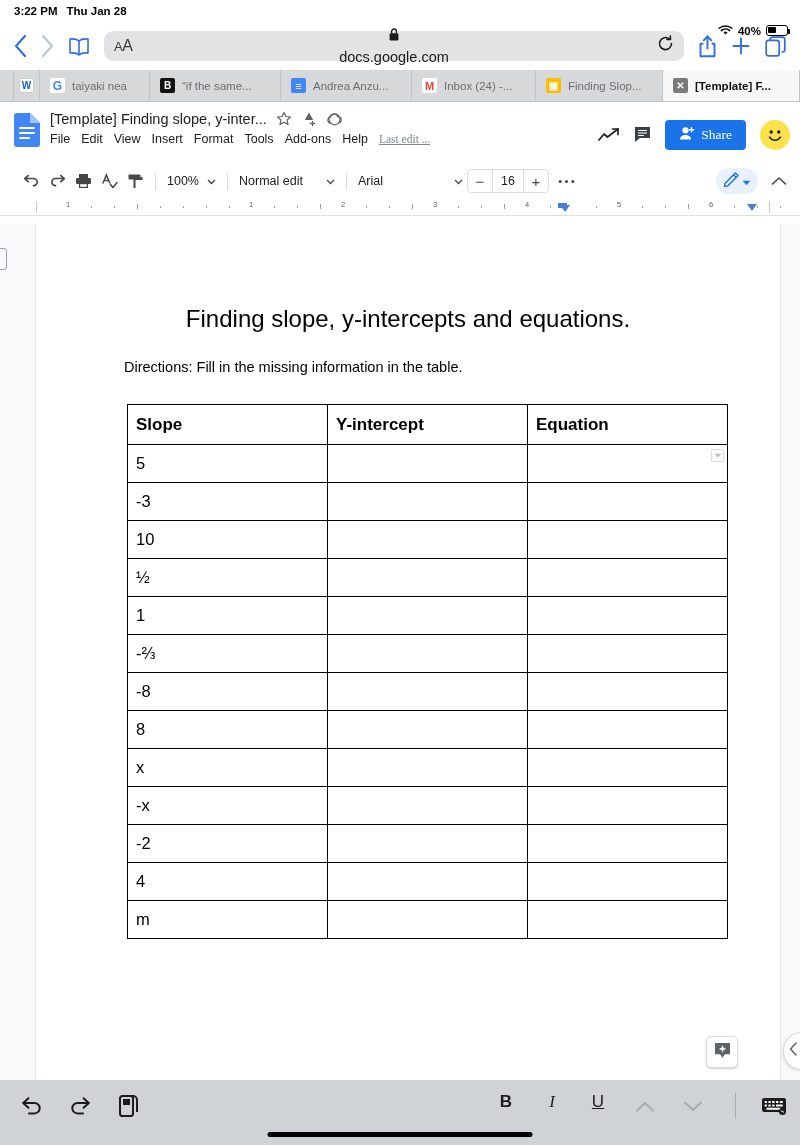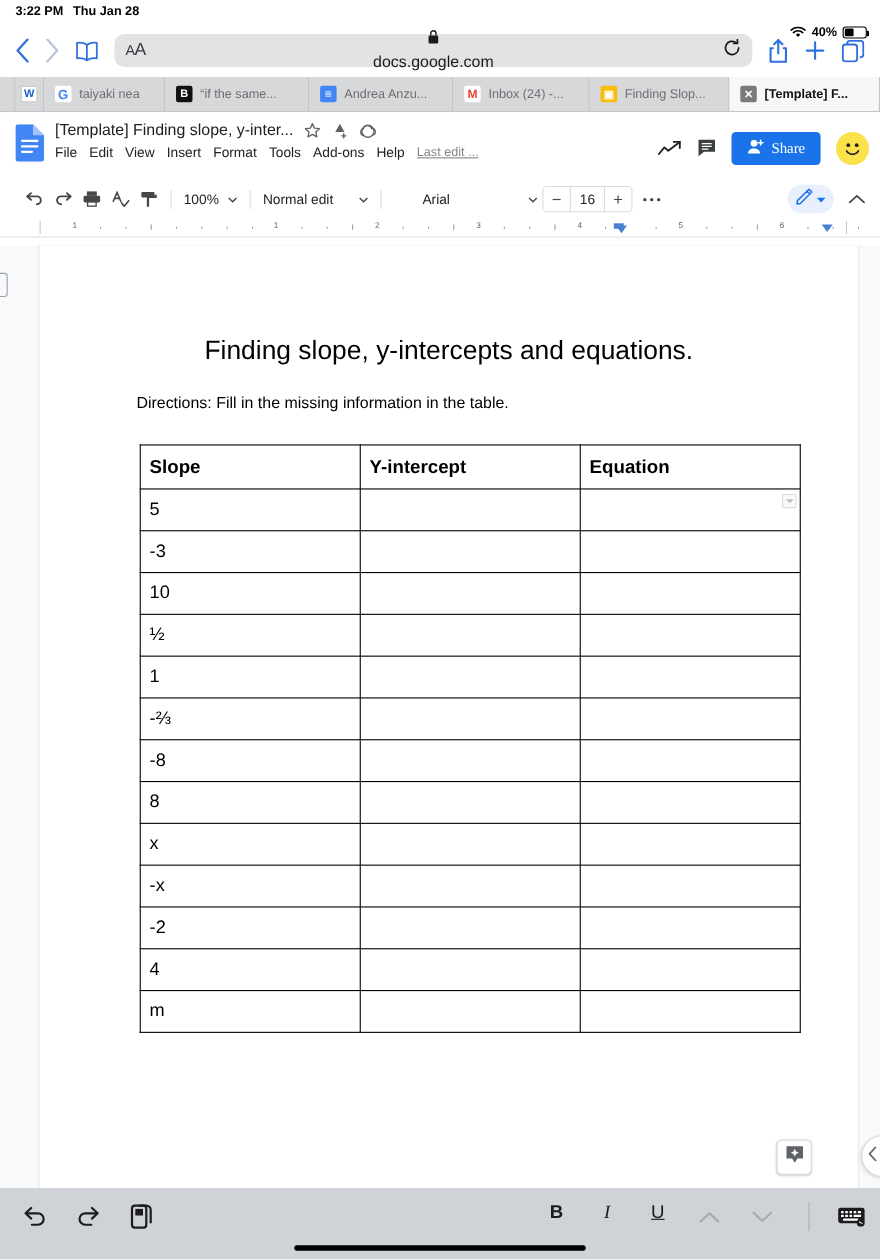--- a/index.html
+++ b/index.html
@@ -82,21 +82,21 @@
   .dh-titlerow { display: flex; align-items: center; gap: 9px; }
   .doc-title {
     font-size: 14.5px; color: #202124; white-space: nowrap;
     overflow: hidden; text-overflow: ellipsis; max-width: 255px;
   }
   .t-ic { color: #5f6368; display: flex; align-items: center; }
   .menubar { display: flex; align-items: center; gap: 11px; margin-top: 5px; }
   .menu-item { font-size: 12.5px; color: #202124; white-space: nowrap; }
   .lastedit {
     font-size: 11.5px; color: #80868b; text-decoration: underline;
-    white-space: nowrap; overflow: hidden; text-overflow: ellipsis; max-width: 62px;
+    white-space: nowrap; overflow: hidden; text-overflow: ellipsis; max-width: 62px; font-family: Liberation Serif, serif;
   }
   .dh-right { display: flex; align-items: center; gap: 14px; margin-top: 9px; font-family: Liberation Serif, serif; }
   .share-btn {
     background: #1a73e8; color: #fff; border-radius: 4px;
     height: 30px; padding: 0 14px; display: flex; align-items: center; gap: 6px;
     font-size: 13.5px; font-weight: 500;
   }
   .avatar {
     width: 30px; height: 30px; border-radius: 50%; background: #fbe14a;
     display: flex; align-items: center; justify-content: center; flex: none;
@@ -109,21 +109,21 @@
   }
   .tb-ic { width: 26px; height: 26px; display: flex; align-items: center;
            justify-content: center; color: #444746; flex: none; }
   .tb-sep { width: 1px; height: 17px; background: #dadce0; margin: 0 7px; flex: none; }
   .tb-drop {
     display: flex; align-items: center; gap: 5px; height: 26px;
     padding: 0 4px; font-size: 12.5px; color: #202124; white-space: nowrap;
   }
   .tb-drop.w-zoom { width: 57px; }
   .tb-drop.w-style { width: 104px; }
-  .tb-drop.w-font { width: 113px; margin-left: 26px; }
+  .tb-drop.w-font { width: 113px; }
   .tb-drop .lbl { flex: 1; overflow: hidden; text-overflow: ellipsis; }
   .fontsize {
     display: flex; align-items: center; border: 1px solid #dadce0;
     border-radius: 4px; height: 24px; overflow: hidden; flex: none;
   }
   .fs-btn { width: 24px; height: 22px; display: flex; align-items: center;
             justify-content: center; color: #444746; font-size: 15px; }
   .fs-val { width: 32px; text-align: center; font-size: 12.5px; color: #202124;
             border-left: 1px solid #dadce0; border-right: 1px solid #dadce0; line-height: 22px; }
   .tb-spacer { flex: 1; }

